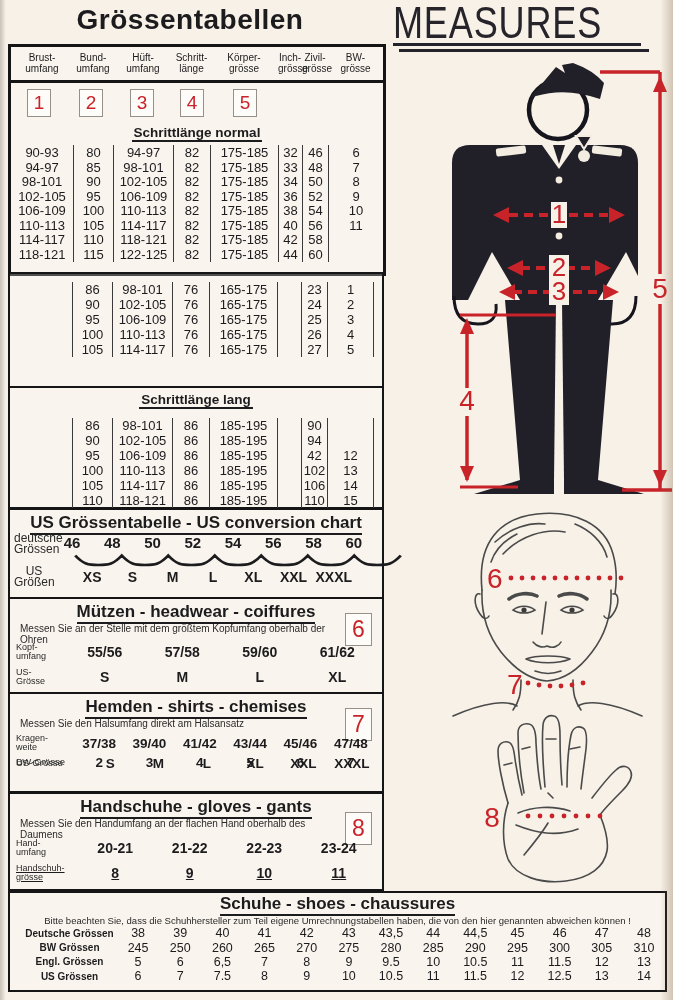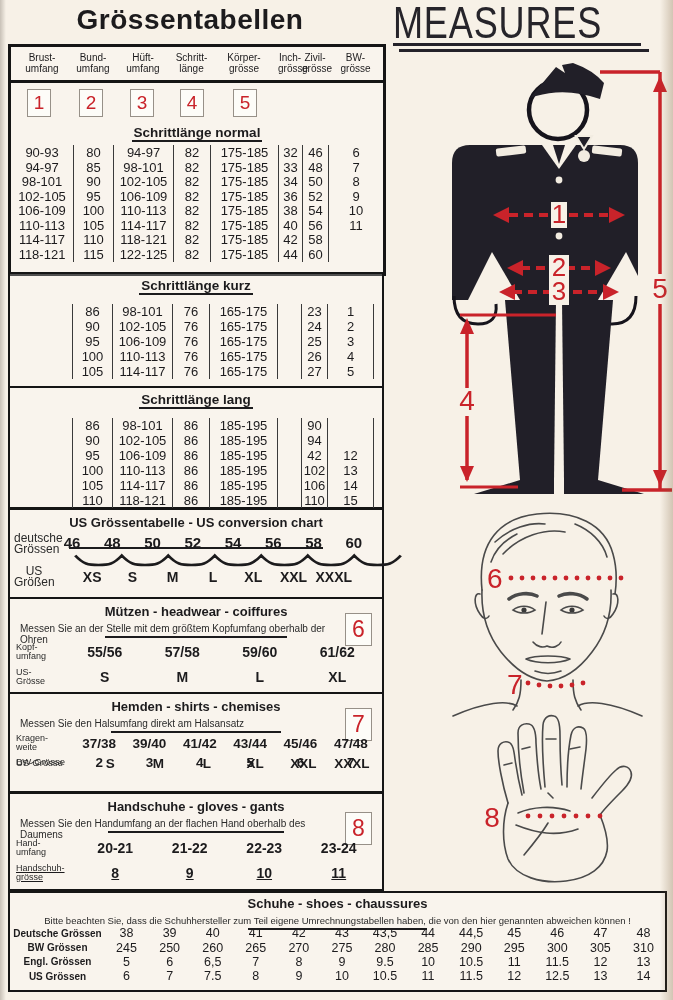--- a/index.html
+++ b/index.html
@@ -38,21 +38,21 @@
   .sec-title{text-align:center;margin-top:2px;height:20px;}
   .sec-title span{font-size:13.5px;font-weight:bold;border-bottom:2px solid #1c1b1d;padding:0 2px 0px 2px;}
   .tbody{margin-top:2px;}
   .szrow{display:grid;grid-template-columns:62px 40px 60px 37px 68px 24px 26px 1fr;height:14.5px;}
   .tall .szrow{height:15px;}
   .tc{display:flex;align-items:center;justify-content:center;font-size:13px;}
   .szrow .tc:nth-child(n+2){border-left:1.3px solid #3a3a3a;}
   .cap-end .szrow .tc:last-child{border-right:1.3px solid #3a3a3a;margin-right:8px;}
 
   .box-title{text-align:center;margin-top:3px;height:20px;}
-  .box-title span{font-size:13px;font-weight:bold;border-bottom:2px solid #1c1b1d;padding-bottom:17px;}
+  .box-title span{font-size:17px;font-weight:bold;border-bottom:2px solid #1c1b1d;padding-bottom:1px;}
   .note{text-align:left;font-size:10px;margin-top:1px;padding:0 34px 0 10px;color:#2a2a2a;}
   .bignum{position:absolute;right:10px;top:14px;width:25px;height:31px;border:1px solid #979088;background:#fdfcf8;
       display:flex;align-items:center;justify-content:center;color:#c9232a;font-size:23px;}
 
   .vrow{display:flex;align-items:center;}
   .vlab{text-align:left;font-size:9px;line-height:9.5px;color:#2a2a2a;}
   .vvals{flex:1;display:flex;}
   .vvals .vc{flex:1;text-align:center;font-weight:bold;}
 
   
@@ -64,21 +64,21 @@
   .usizes .vc{flex:1;text-align:center;font-weight:bold;font-size:14px;}
 
   
   .r-a{position:absolute;left:6px;right:6px;}
   .lblw50 .vlab{width:50px;} .lblw58 .vlab{width:58px;} .lblw62 .vlab{width:62px;}
   .sz14 .vc{font-size:14px;} .sz13 .vc{font-size:13.5px;}
 
   
   .shoe-note{text-align:center;font-size:9.5px;margin-top:1px;color:#2a2a2a;}
   .shrow{display:flex;align-items:center;height:13.8px;margin-top:.5px;}
-  .shlab{width:95px;text-align:center;font-weight:bold;font-size:10px;}
+  .shlab{width:95px;text-align:center;font-weight:bold;font-size:10px;padding-left:12px;}
   .shvals{flex:1;display:flex;}
   .shvals .vc{flex:1;text-align:center;font-size:12.5px;}
 
   svg text{font-family:"Liberation Sans",sans-serif;}
   .figsvg{left:396px;top:52px;}
   .headsvg{left:425px;top:502px;}
   .handsvg{left:452px;top:703px;}
 </style>
 </head>
 <body>
@@ -209,21 +209,20 @@
         <div class="tc">82</div>
         <div class="tc">175-185</div>
         <div class="tc">44</div>
         <div class="tc">60</div>
         <div class="tc"></div>
       </div>
     </div>
 </div>
 
 <div class="box" id="b2">
-  <div class="sec-title"><span>Schrittlänge kurz</span></div>
   <div class="tbody tall cap-end" style="margin-top:8px;">
       <div class="szrow">
         <div class="tc"></div>
         <div class="tc">86</div>
         <div class="tc">98-101</div>
         <div class="tc">76</div>
         <div class="tc">165-175</div>
         <div class="tc"></div>
         <div class="tc">23</div>
         <div class="tc">1</div>

